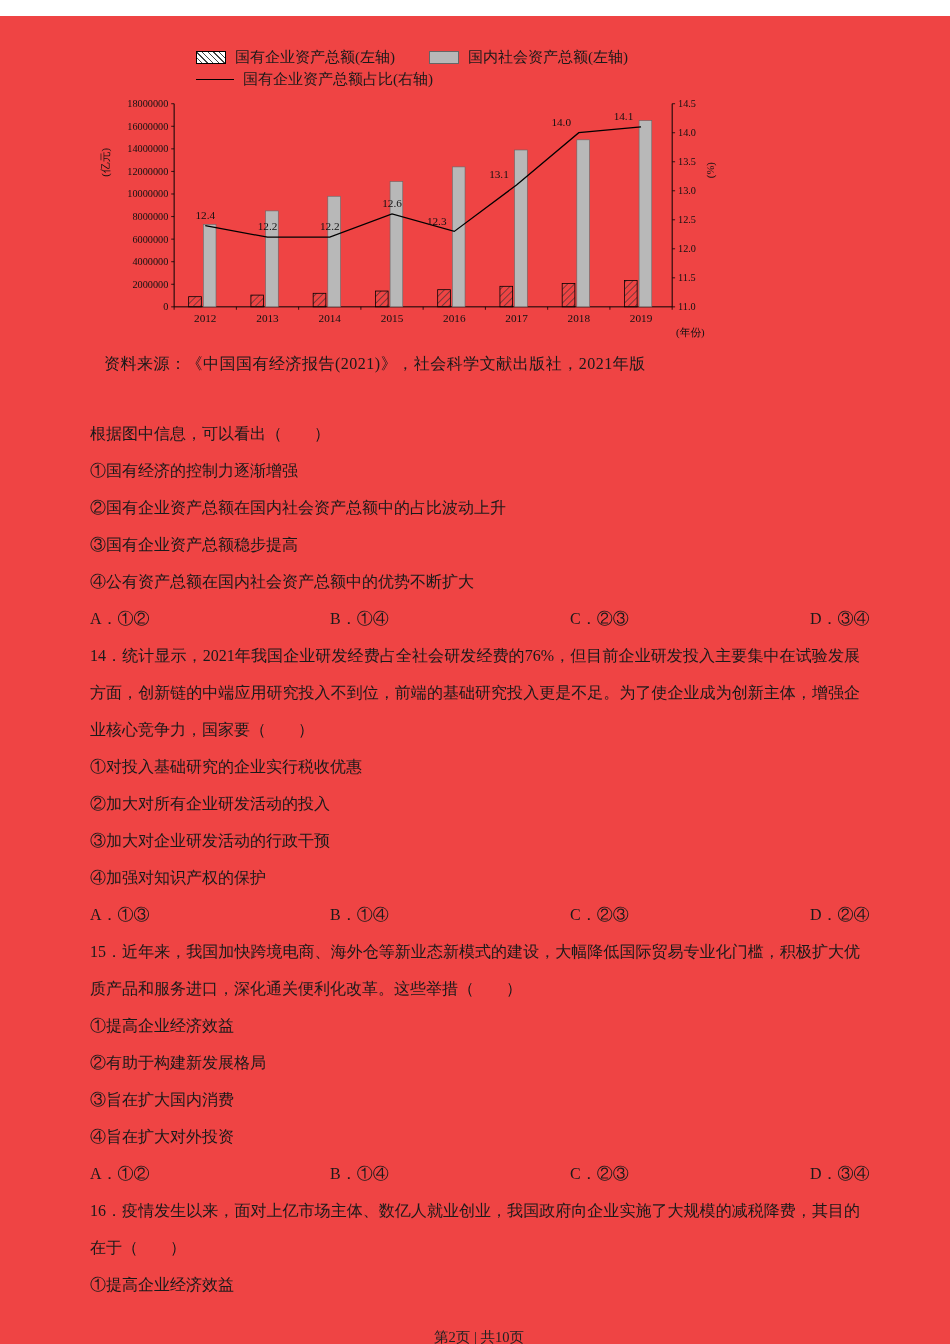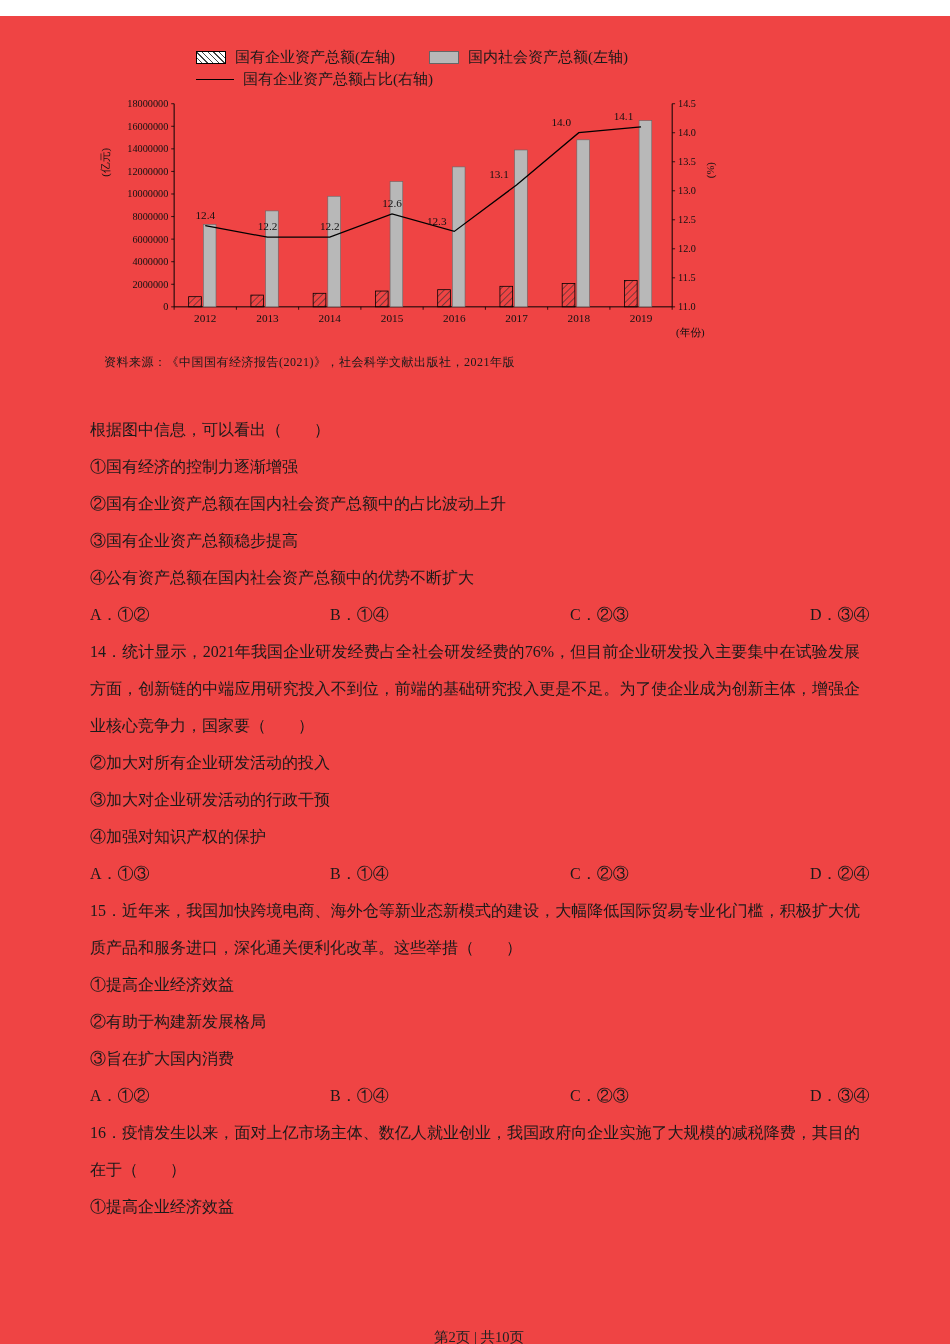--- a/index.html
+++ b/index.html
@@ -17,21 +17,21 @@
   
   .chart-section { padding-top: 30px; padding-left: 96px; }
   .legend { margin-left: 100px; font-size: 15px; }
   .legend-row { display: flex; align-items: center; gap: 34px; height: 22px; }
   .legend-item { display: inline-flex; align-items: center; gap: 9px; }
   .swatch { width: 30px; height: 13px; border: 1px solid #000; display: inline-block; flex: 0 0 auto; }
   .swatch.hatched { background: repeating-linear-gradient(45deg, #ffffff 0 3px, #444444 3px 4px); }
   .swatch.solid { background: #b8b8b8; border-color: #666; }
   .swatch.line { width: 38px; height: 0; border: none; border-top: 1.5px solid #000; }
   .chart-svg { width: 625px; height: auto; display: block; margin-top: 2px; }
-  .source { font-size: 12px; margin-top: 8px; margin-left: 8px; letter-spacing: 0.5px; }
+  .source { font-size: 16px; margin-top: 8px; margin-left: 8px; letter-spacing: 0.5px; }
   
   .content {
     margin: 40px 90px 0 90px;
     font-size: 16px;
     line-height: 37px;
     text-align: justify;
   }
   .options { display: flex; text-align: left; gap: 44px; }
   .options span { width: 196px; flex: 0 0 auto; }
   .options span:last-child { width: auto; }
@@ -173,36 +173,38 @@
       <p class="options">
         <span>A．①②</span>
         <span>B．①④</span>
         <span>C．②③</span>
         <span>D．③④</span>
       </p>
     </section>
 
     <section>
       <p>14．统计显示，2021年我国企业研发经费占全社会研发经费的76%，但目前企业研发投入主要集中在试验发展方面，创新链的中端应用研究投入不到位，前端的基础研究投入更是不足。为了使企业成为创新主体，增强企业核心竞争力，国家要（　　）</p>
+      <p>①对投入基础研究的企业实行税收优惠</p>
       <p>②加大对所有企业研发活动的投入</p>
       <p>③加大对企业研发活动的行政干预</p>
       <p>④加强对知识产权的保护</p>
       <p class="options">
         <span>A．①③</span>
         <span>B．①④</span>
         <span>C．②③</span>
         <span>D．②④</span>
       </p>
     </section>
 
     <section>
       <p>15．近年来，我国加快跨境电商、海外仓等新业态新模式的建设，大幅降低国际贸易专业化门槛，积极扩大优质产品和服务进口，深化通关便利化改革。这些举措（　　）</p>
       <p>①提高企业经济效益</p>
       <p>②有助于构建新发展格局</p>
       <p>③旨在扩大国内消费</p>
+      <p>④旨在扩大对外投资</p>
       <p class="options">
         <span>A．①②</span>
         <span>B．①④</span>
         <span>C．②③</span>
         <span>D．③④</span>
       </p>
     </section>
 
     <section>
       <p>16．疫情发生以来，面对上亿市场主体、数亿人就业创业，我国政府向企业实施了大规模的减税降费，其目的在于（　　）</p>

